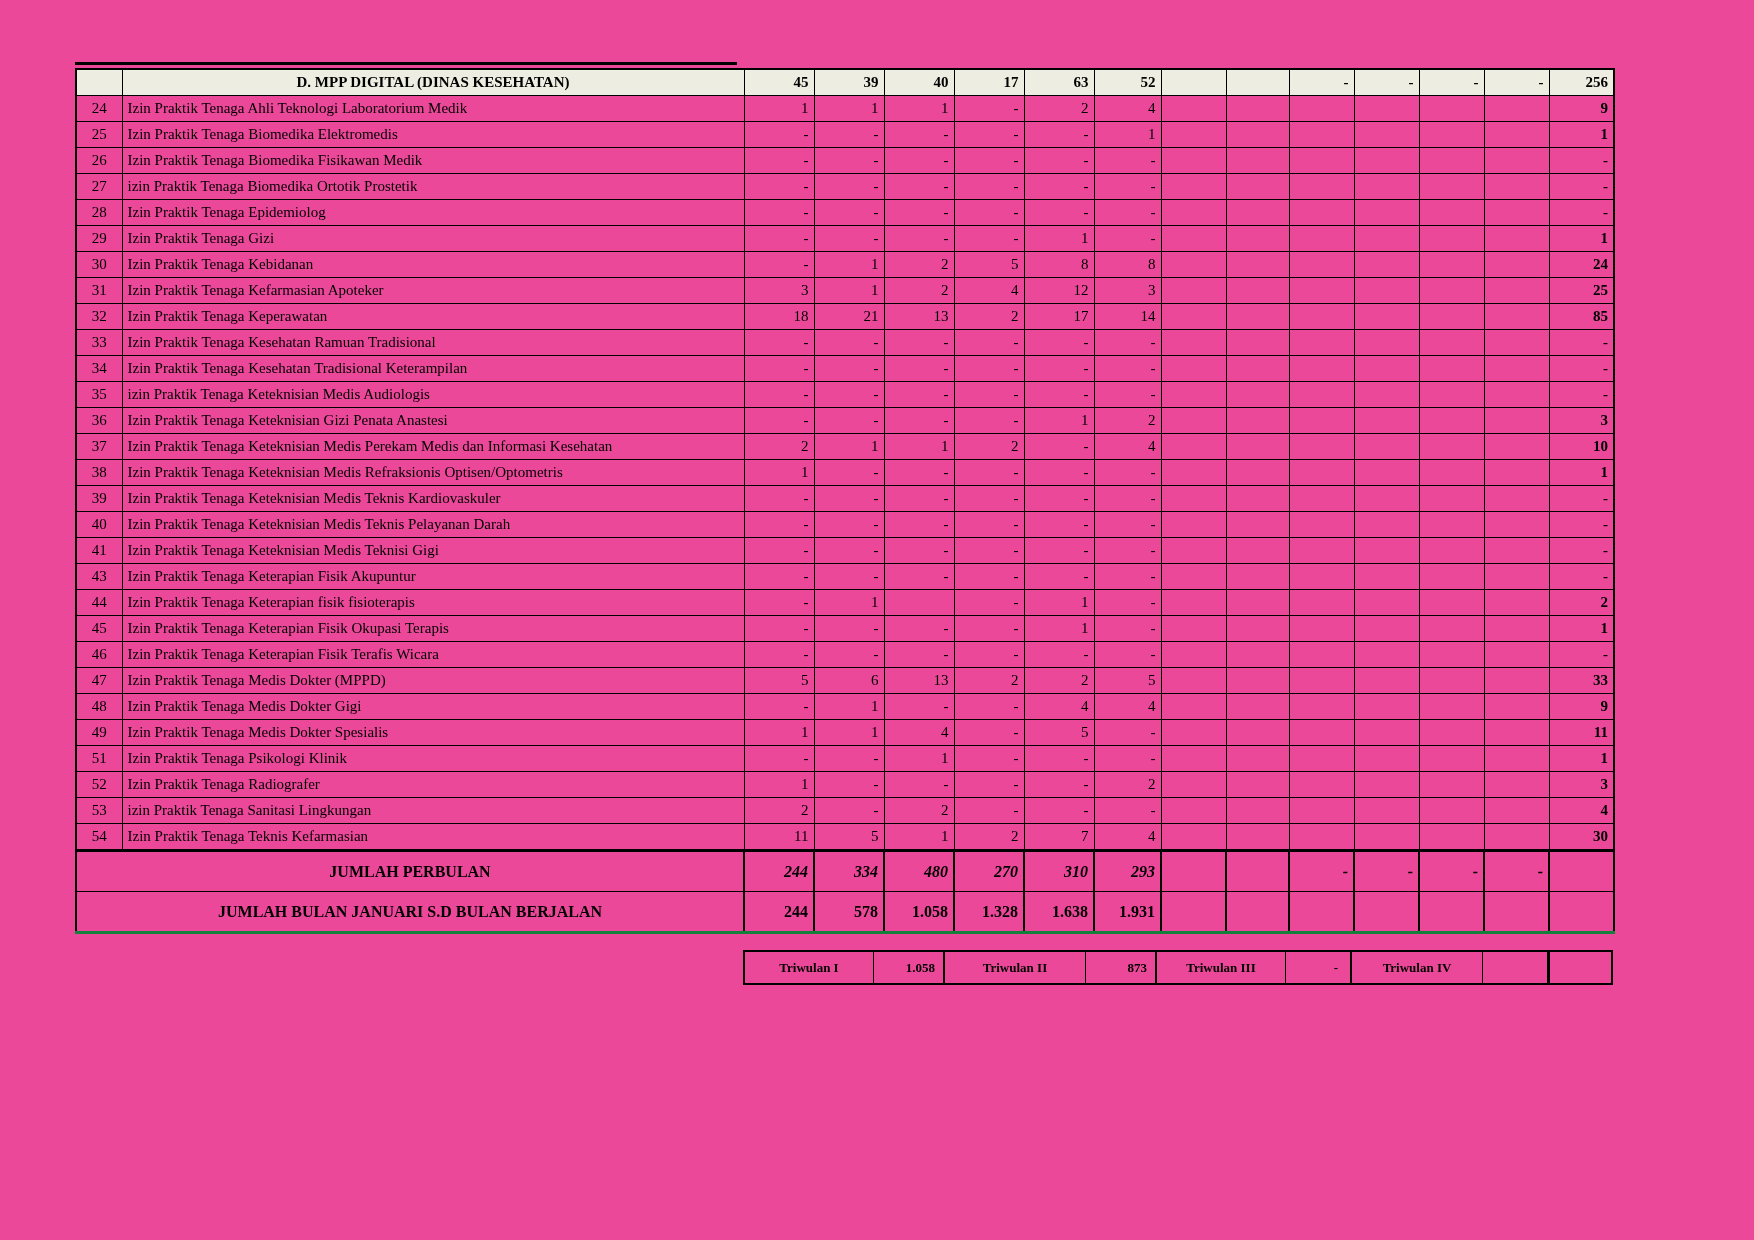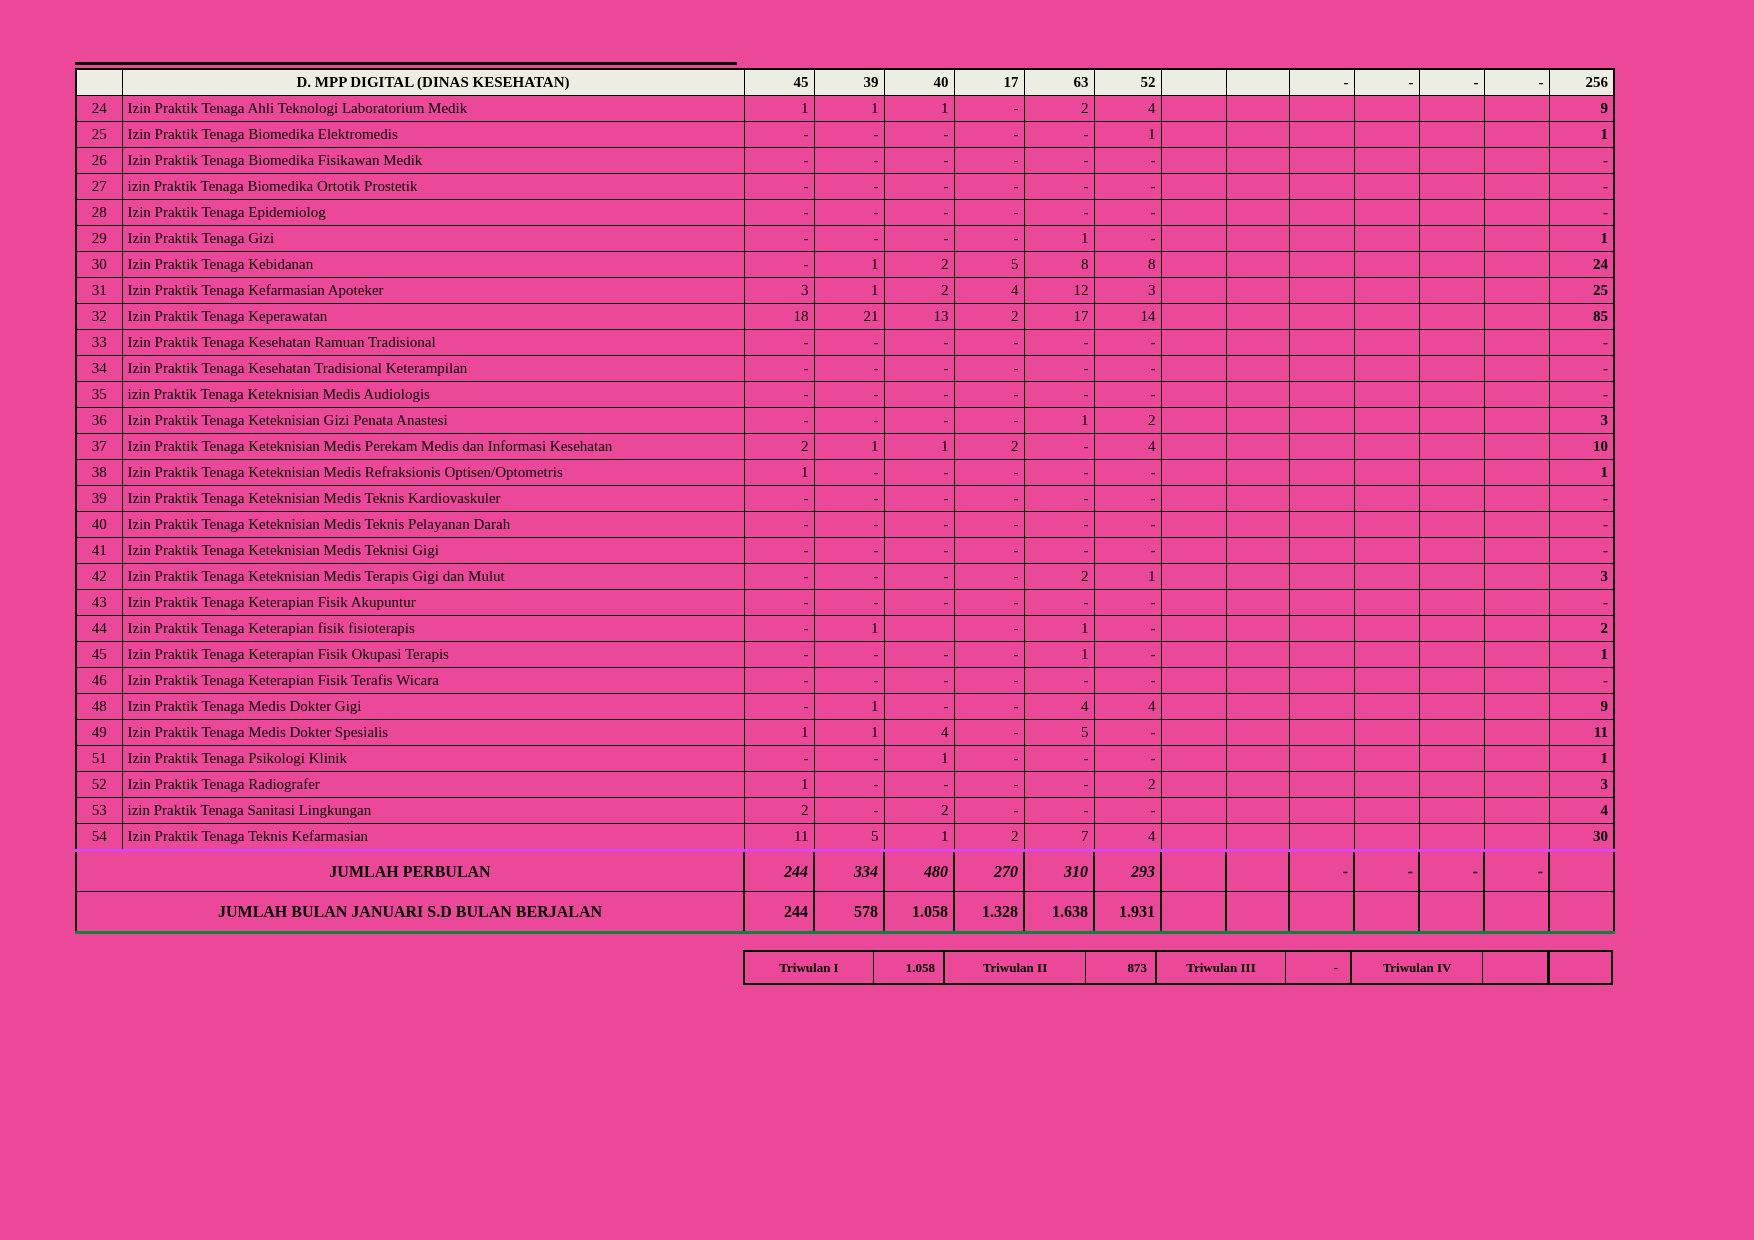--- a/index.html
+++ b/index.html
@@ -47,21 +47,21 @@
   .num{text-align:right;}
   .dash{padding-right:12px;}
   .totalCol{font-weight:bold;}
   tr.sum td{
     height:39px;
     font-size:16px;
     font-weight:bold;
     border-left-width:2px;
     border-right-width:2px;
   }
-  tr.sum1 td{border-top:3px solid #d946ef;}
+  tr.sum1 td{border-top:3px solid #000000;}
   tr.sum2 td{border-bottom:3px solid #15803d;}
   tr.sum1 td.val{font-style:italic;}
   .sumLabel{text-align:center;}
   .quarters{
     position:absolute;
     left:743px; top:950px;
     height:35px;
     display:flex;
   }
   .qbox{
@@ -438,37 +438,20 @@
           <td class="num dash">-</td>
           <td class="num"></td>
           <td class="num"></td>
           <td class="num"></td>
           <td class="num"></td>
           <td class="num"></td>
           <td class="num"></td>
           <td class="num totalCol dash">-</td>
         </tr>
         <tr>
-          <td class="noCell">42</td>
-          <td class="labelCell">Izin Praktik Tenaga Keteknisian Medis Terapis Gigi dan Mulut</td>
-          <td class="num dash">-</td>
-          <td class="num dash">-</td>
-          <td class="num dash">-</td>
-          <td class="num dash">-</td>
-          <td class="num">2</td>
-          <td class="num">1</td>
-          <td class="num"></td>
-          <td class="num"></td>
-          <td class="num"></td>
-          <td class="num"></td>
-          <td class="num"></td>
-          <td class="num"></td>
-          <td class="num totalCol">3</td>
-        </tr>
-        <tr>
           <td class="noCell">43</td>
           <td class="labelCell">Izin Praktik Tenaga Keterapian Fisik Akupuntur</td>
           <td class="num dash">-</td>
           <td class="num dash">-</td>
           <td class="num dash">-</td>
           <td class="num dash">-</td>
           <td class="num dash">-</td>
           <td class="num dash">-</td>
           <td class="num"></td>
           <td class="num"></td>
@@ -521,20 +504,37 @@
           <td class="num dash">-</td>
           <td class="num dash">-</td>
           <td class="num dash">-</td>
           <td class="num"></td>
           <td class="num"></td>
           <td class="num"></td>
           <td class="num"></td>
           <td class="num"></td>
           <td class="num"></td>
           <td class="num totalCol dash">-</td>
+        </tr>
+        <tr>
+          <td class="noCell">47</td>
+          <td class="labelCell">Izin Praktik Tenaga Medis Dokter (MPPD)</td>
+          <td class="num">5</td>
+          <td class="num">6</td>
+          <td class="num">13</td>
+          <td class="num">2</td>
+          <td class="num">2</td>
+          <td class="num">5</td>
+          <td class="num"></td>
+          <td class="num"></td>
+          <td class="num"></td>
+          <td class="num"></td>
+          <td class="num"></td>
+          <td class="num"></td>
+          <td class="num totalCol">33</td>
         </tr>
         <tr>
           <td class="noCell">48</td>
           <td class="labelCell">Izin Praktik Tenaga Medis Dokter Gigi</td>
           <td class="num dash">-</td>
           <td class="num">1</td>
           <td class="num dash">-</td>
           <td class="num dash">-</td>
           <td class="num">4</td>
           <td class="num">4</td>

